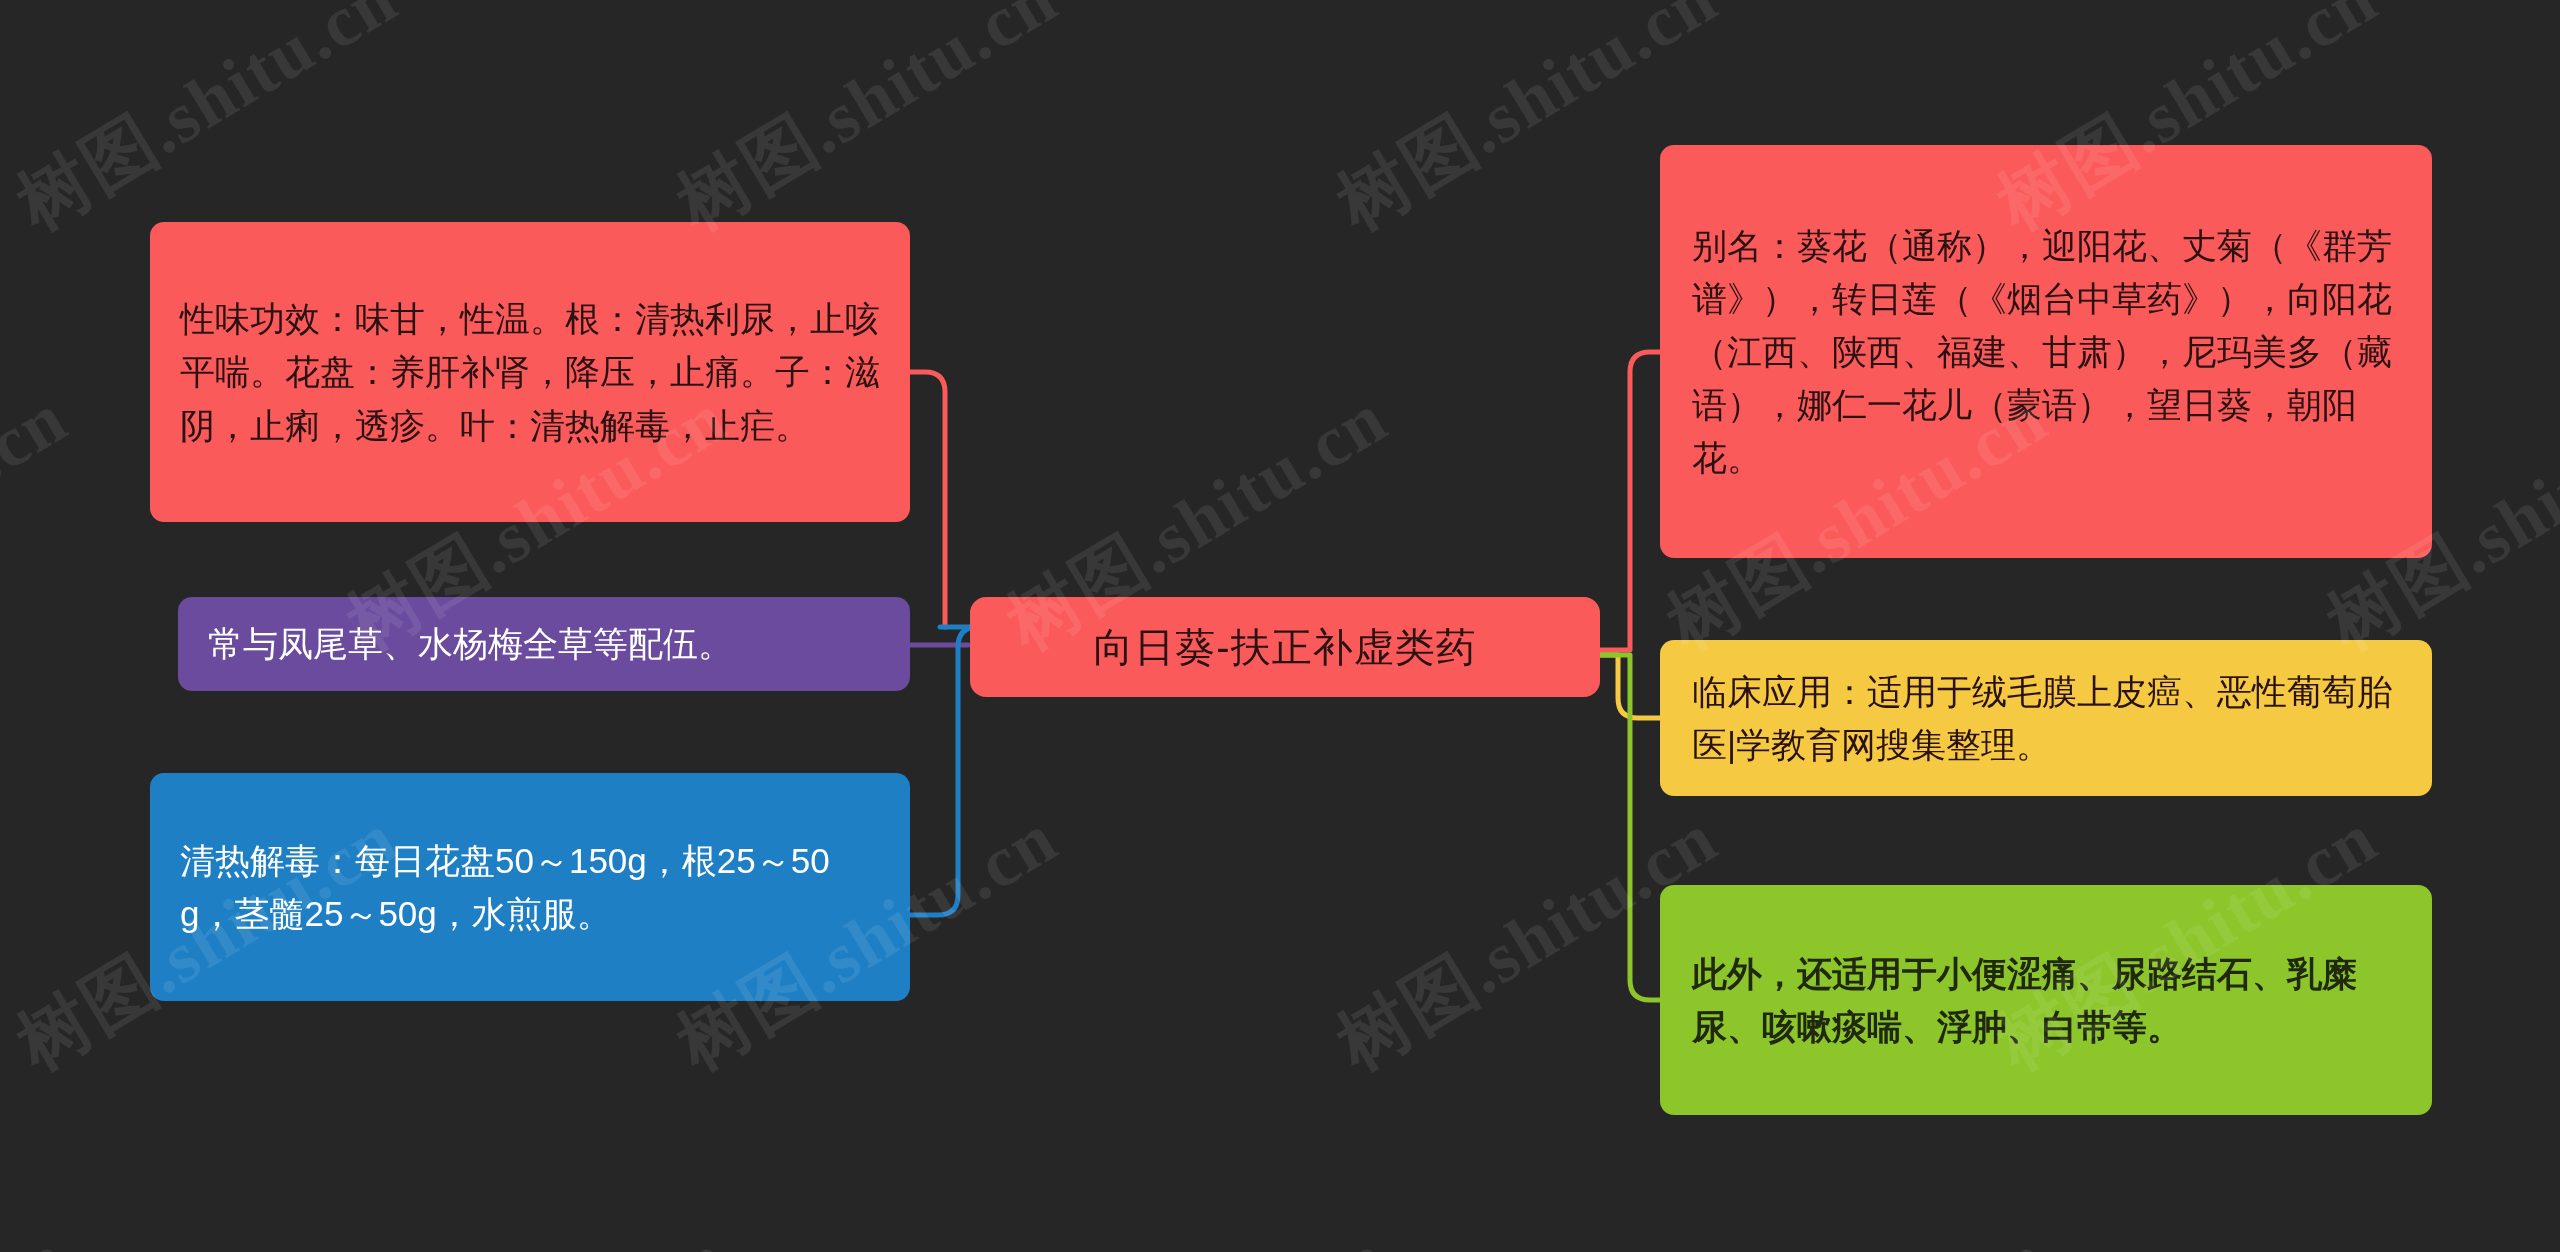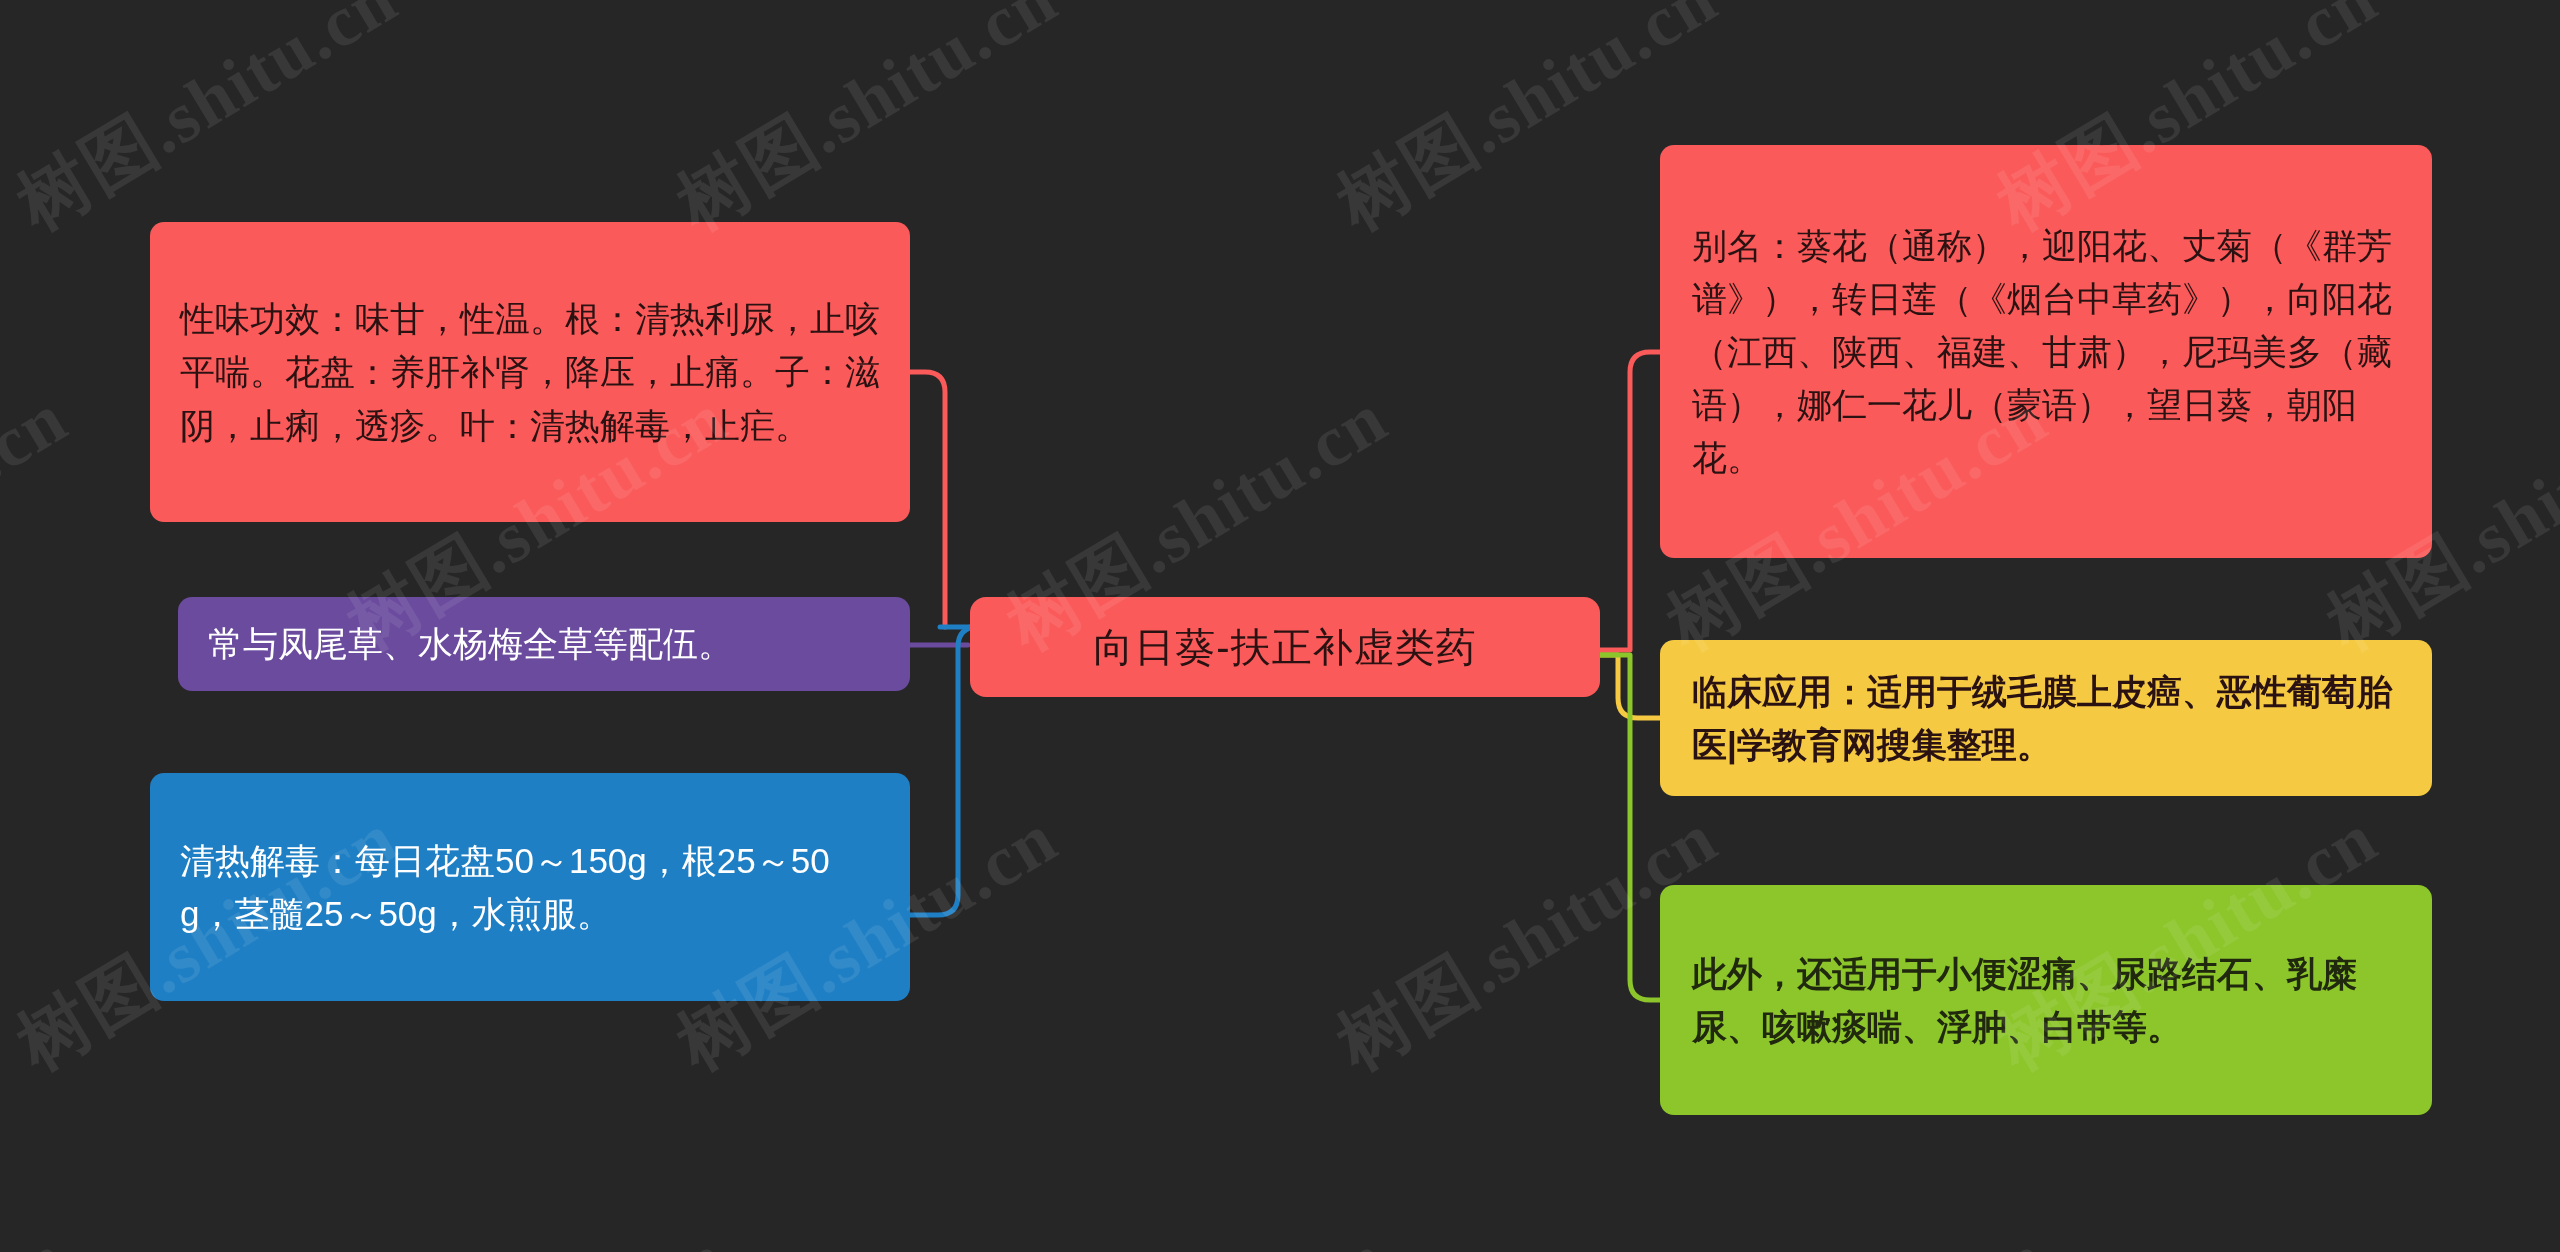--- a/index.html
+++ b/index.html
@@ -85,21 +85,21 @@
   #node-r1{
     left:1660px;top:145px;width:772px;height:413px;
     background:#FA5A5A;padding:24px 32px;
   }
   #node-r1 .txt{color:#2b1212;font-size:35px;}
 
   #node-r2{
     left:1660px;top:640px;width:772px;height:156px;
     background:#F5CA42;padding:18px 32px;
   }
-  #node-r2 .txt{color:#2b1212;font-size:35px;font-weight:bold;}
+  #node-r2 .txt{color:#2b1212;font-size:35px;}
 
   #node-r3{
     left:1660px;top:885px;width:772px;height:230px;
     background:#8CC62B;padding:20px 32px;font-weight:bold;
   }
   #node-r3 .txt{color:#20290e;font-size:35px;}
 </style>
 </head>
 <body>
 

